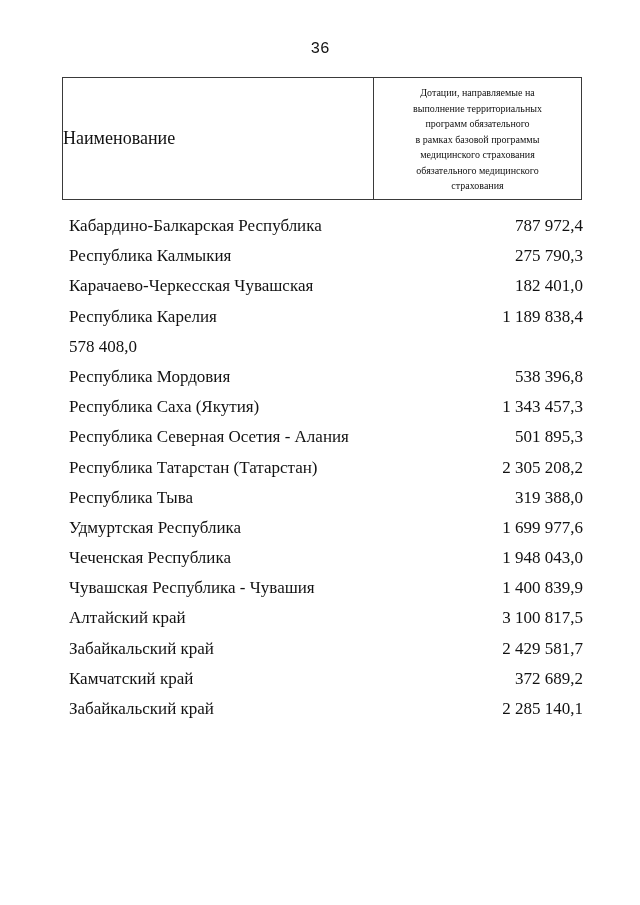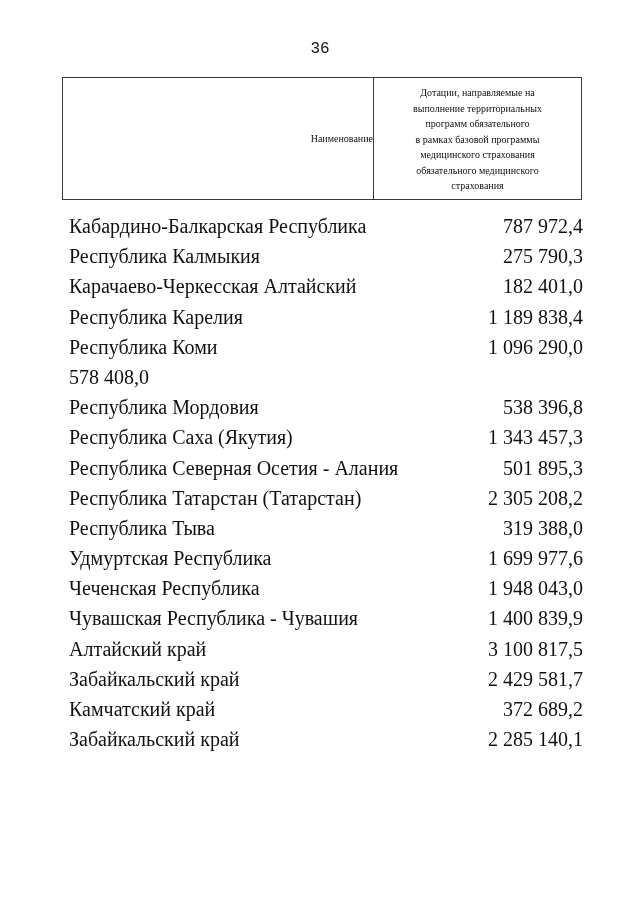--- a/index.html
+++ b/index.html
@@ -3,27 +3,27 @@
 <meta charset="utf-8">
 <style>
   html, body { margin: 0; padding: 0; background: #ffffff; }
   body { width: 640px; height: 905px; position: relative; overflow: hidden;
          font-family: "Liberation Serif", "DejaVu Serif", serif; color: #111; }
   .page-number { position: absolute; top: 40px; left: 0; width: 640px; text-align: center;
                  font-size: 16px; line-height: 18px; font-family: Liberation Mono, monospace; }
   .header-table { position: absolute; left: 62px; top: 77px; width: 518px; height: 121px;
                   border: 1.5px solid #3a3a3a; box-sizing: content-box; display: flex; }
   .col-name { width: 310px; border-right: 1.5px solid #3a3a3a; display: flex;
-              align-items: center; justify-content: flex-end; font-size: 10px; }
+              align-items: center; justify-content: flex-start; font-size: 18px; }
   .col-value { flex: 1; display: flex; flex-direction: column; align-items: center;
                justify-content: center; font-size: 10px; line-height: 15.5px; text-align: center;
                padding-top: 2px; }
   .rows { position: absolute; left: 69px; top: 216px; width: 514px; }
   .row { display: flex; justify-content: space-between; align-items: baseline;
-         height: 30.2px; font-size: 20px; line-height: 20px; font-family: Liberation Serif, serif; }
+         height: 30.2px; font-size: 17px; line-height: 20px; font-family: Liberation Serif, serif; }
   .row .name { white-space: nowrap; }
   .row .value { white-space: nowrap; text-align: right; }
 </style>
 </head>
 <body>
 
 <div class="page-number">36</div>
 
 <div class="header-table">
   <div class="col-name">
@@ -43,30 +43,26 @@
 <div class="rows">
   <div class="row">
       <span class="name">Кабардино-Балкарская Республика</span>
       <span class="value">787 972,4</span>
     </div>
   <div class="row">
       <span class="name">Республика Калмыкия</span>
       <span class="value">275 790,3</span>
     </div>
   <div class="row">
-      <span class="name">Карачаево-Черкесская Алтайский</span>
+      <span class="name">Карачаево-Черкесская Чувашская</span>
       <span class="value">182 401,0</span>
     </div>
   <div class="row">
       <span class="name">Республика Карелия</span>
       <span class="value">1 189 838,4</span>
-    </div>
-  <div class="row">
-      <span class="name">Республика Коми</span>
-      <span class="value">1 096 290,0</span>
     </div>
   <div class="row">
       <span class="value">578 408,0</span>
     </div>
   <div class="row">
       <span class="name">Республика Мордовия</span>
       <span class="value">538 396,8</span>
     </div>
   <div class="row">
       <span class="name">Республика Саха (Якутия)</span>

